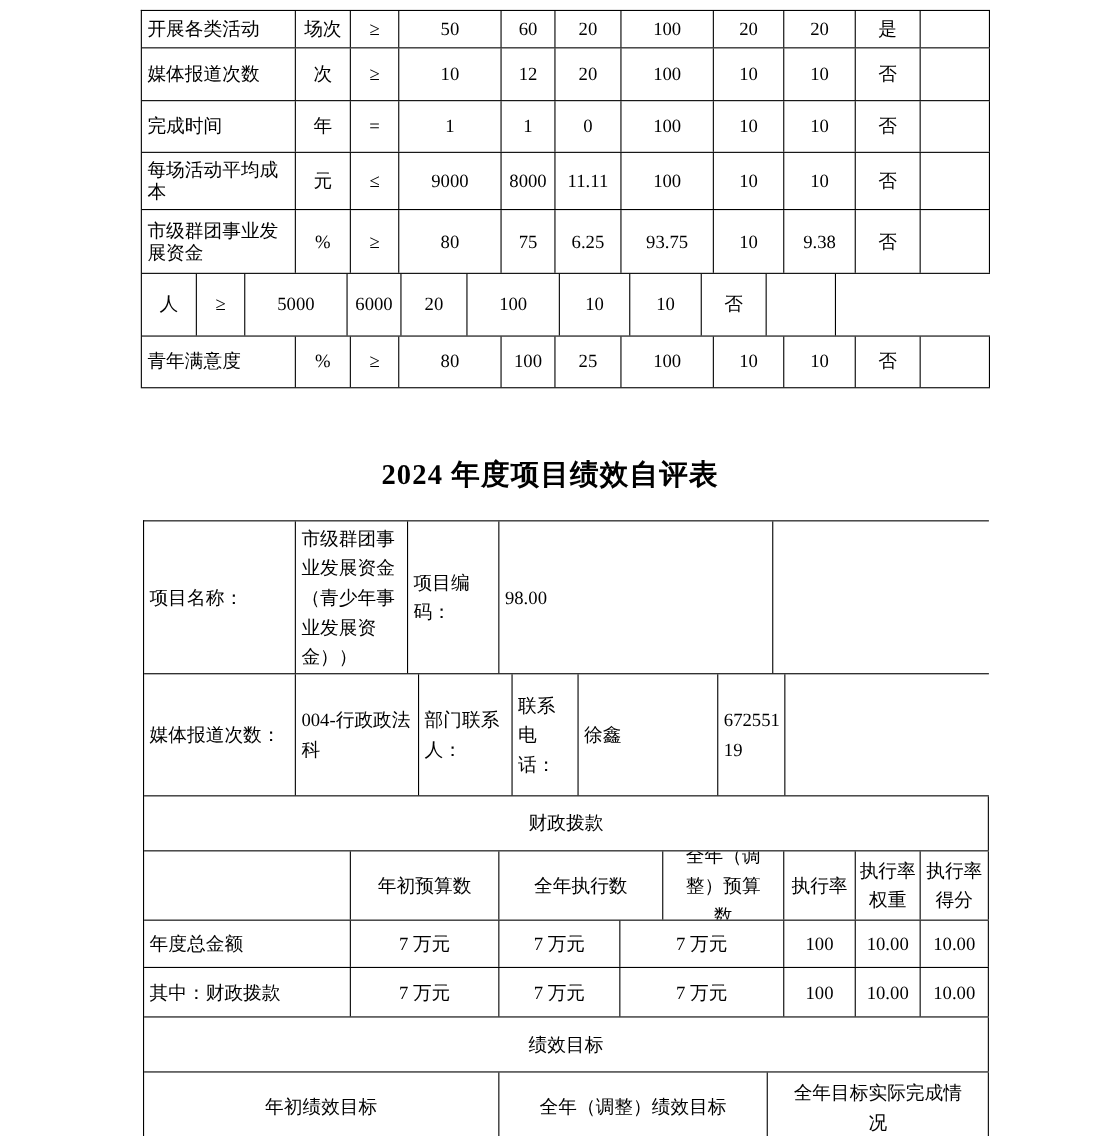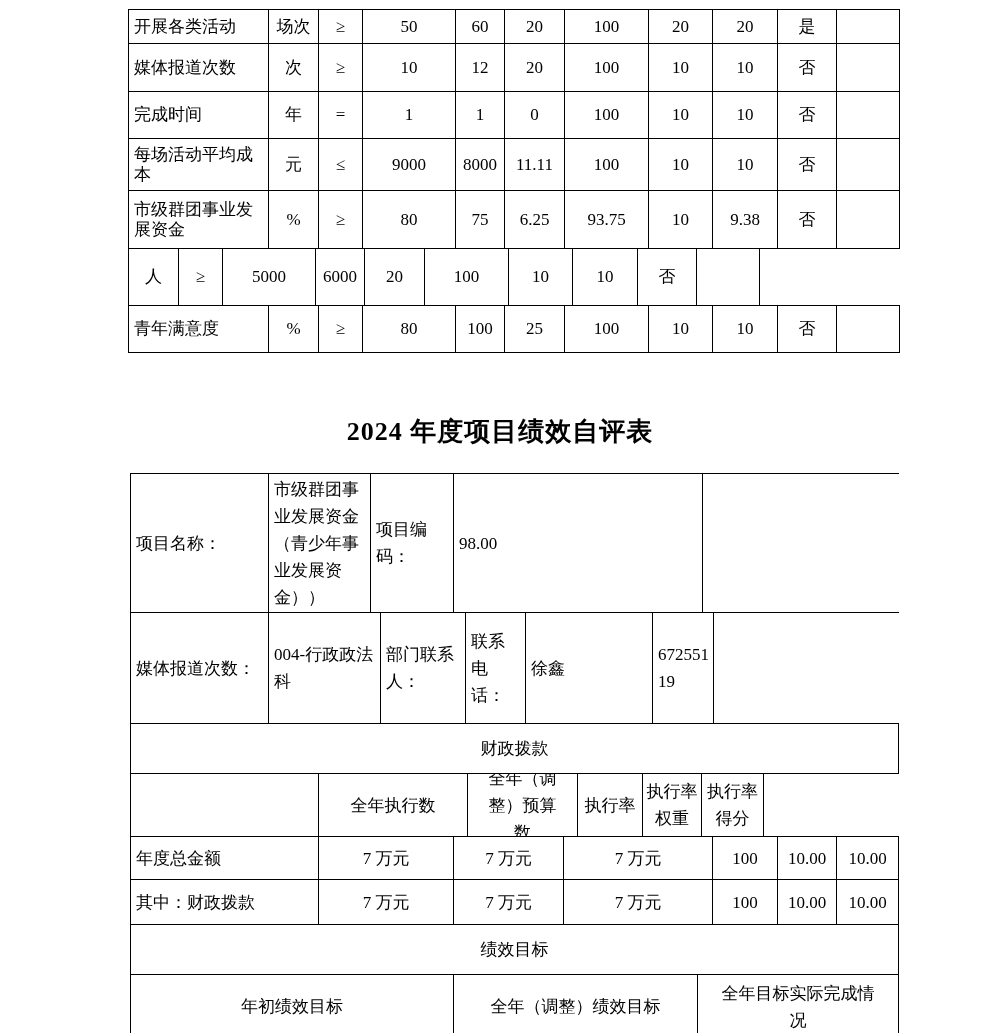--- a/index.html
+++ b/index.html
@@ -166,20 +166,21 @@
       <div class="cell left b5">徐鑫</div>
       <div class="cell left b7 ba">67255119</div>
     </div>
 
     <div class="row" style="height:50px">
       <div class="cell wfull">财政拨款</div>
     </div>
 
     <div class="row" style="height:63px">
       <div class="cell f0"></div>
+      <div class="cell f1">年初预算数</div>
       <div class="cell f3">全年执行数</div>
       <div class="cell f2 px14">全年（调整）预算数</div>
       <div class="cell f4">执行率</div>
       <div class="cell f5">执行率权重</div>
       <div class="cell f6">执行率得分</div>
     </div>
 
     <div class="row" style="height:43px">
       <div class="cell left f0">年度总金额</div>
       <div class="cell f1">7 万元</div>

